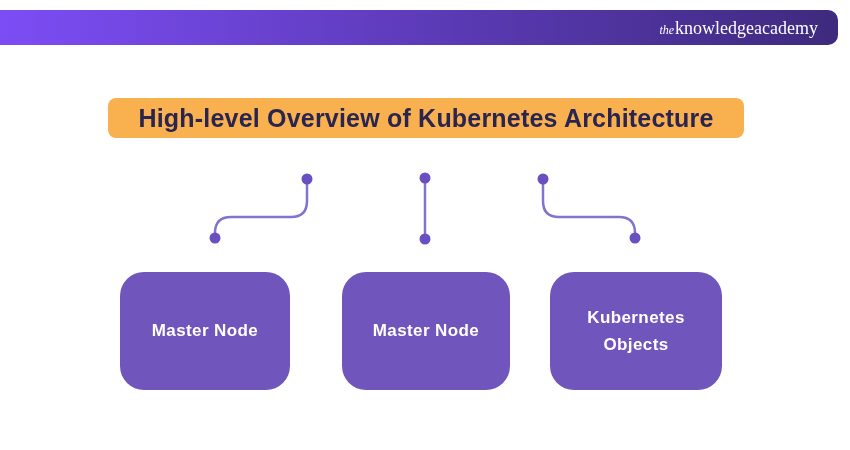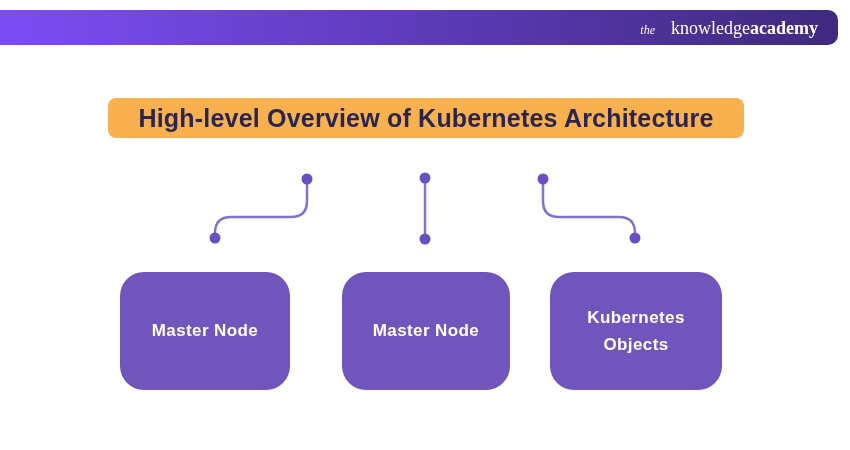--- a/index.html
+++ b/index.html
@@ -23,23 +23,23 @@
     position:absolute;left:0;top:10px;width:838px;height:35px;
     border-radius:0 10px 10px 0;
     background:linear-gradient(90deg,var(--header-start) 0%,var(--header-end) 100%);
     display:flex;align-items:center;justify-content:flex-end;
     padding-right:20px;box-sizing:border-box;
   }
   .logo{
     color:#fff;font-family:"Liberation Serif", serif;
     font-size:18px;white-space:nowrap;line-height:1;
   }
-  .logo .the{font-style:italic;font-size:12px;margin-right:16px;}
+  .logo .the{font-style:italic;font-size:12px;margin-right:1px;}
   .logo .knowledge{font-weight:normal;margin-top:20px;}
-  .logo .academy{font-weight:bold;}
+  .logo .academy{font-weight:normal;}
   .title-banner{
     position:absolute;left:108px;top:98px;width:636px;height:40px;
     border-radius:8px;background:var(--banner-bg);
     display:flex;align-items:center;justify-content:center;
     color:var(--banner-text);font-size:25px;font-weight:bold;
     letter-spacing:0.2px;white-space:nowrap;text-align:right;
   }
   .connector-layer{
     position:absolute;left:0;top:0;width:850px;height:450px;
     pointer-events:none;

